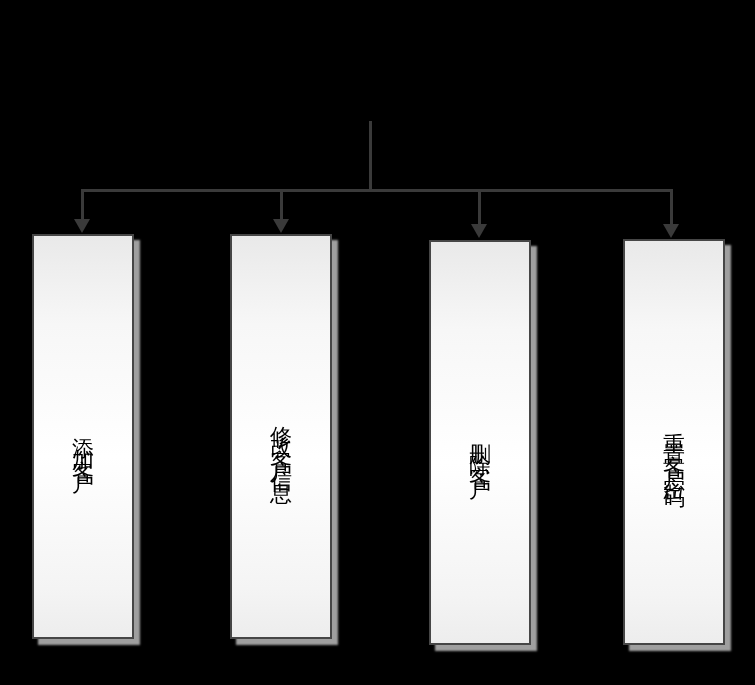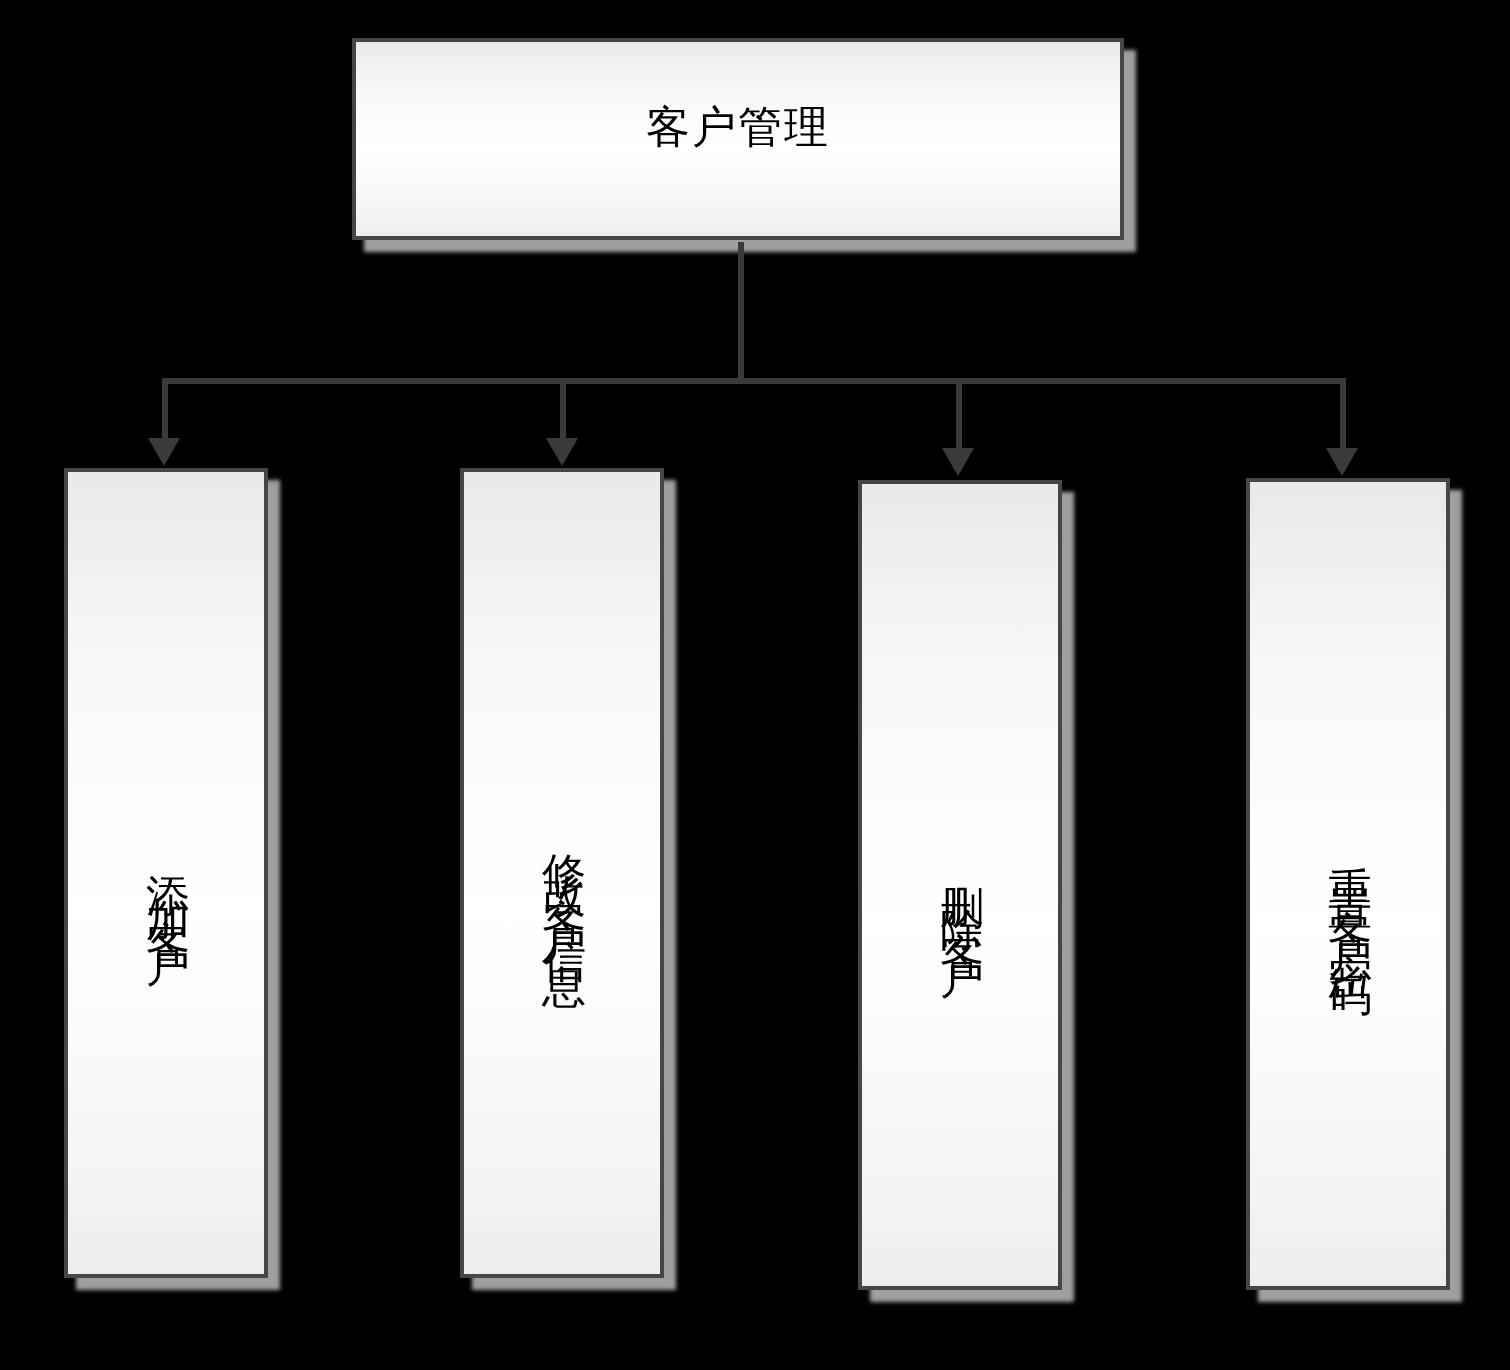--- a/index.html
+++ b/index.html
@@ -81,23 +81,20 @@
   .arrow-1 { left: 74px;  top: 219px; }
   .arrow-2 { left: 273px; top: 219px; }
   .arrow-3 { left: 471px; top: 224px; }
   .arrow-4 { left: 663px; top: 224px; }
 </style>
 </head>
 <body>
 
 <div class="canvas">
 
-  <div class="node node-root">
-    <span class="label">客户管理</span>
-  </div>
 
   <div class="connector stem"></div>
   <div class="connector hline"></div>
 
   <div class="connector drop drop-1"></div>
   <div class="connector drop drop-2"></div>
   <div class="connector drop drop-3"></div>
   <div class="connector drop drop-4"></div>
 
   <div class="arrowhead arrow-1"></div>

